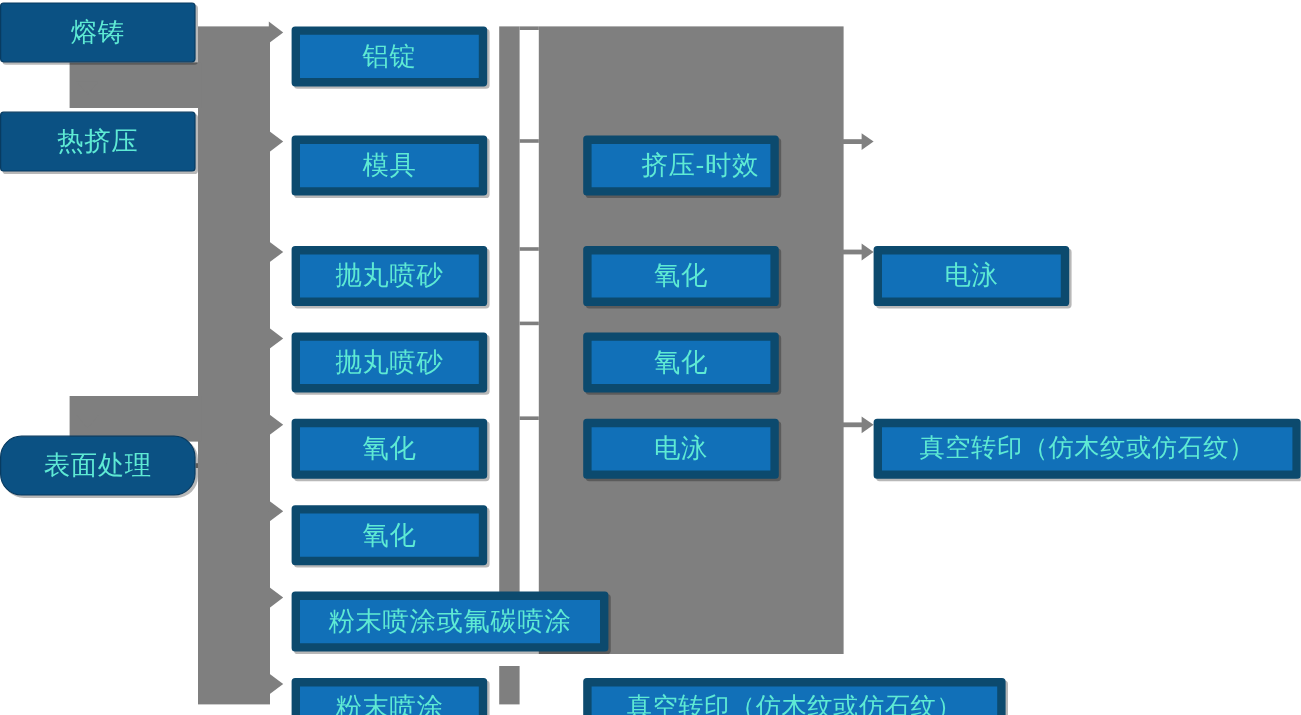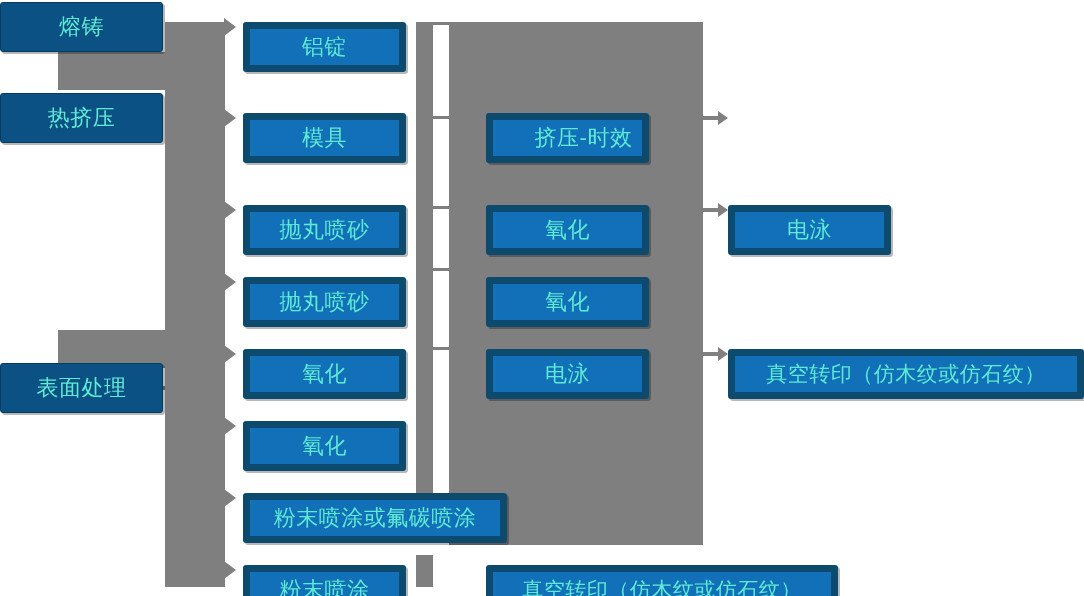--- a/index.html
+++ b/index.html
@@ -105,21 +105,21 @@
     <div class="stem"></div>
     <div class="head"></div>
   </div>
   <div class="sarrow" style="left:701px;top:345px;width:28px;">
     <div class="stem"></div>
     <div class="head"></div>
   </div>
 
   <div class="box dark fs22" style="left:0px;top:2px;width:163px;height:50px;">熔铸</div>
   <div class="box dark fs22" style="left:0px;top:93px;width:163px;height:50px;text-align:right;">热挤压</div>
-  <div class="box dark fs22" style="left:0px;top:363px;width:163px;height:50px;">表面处理</div>
+  <div class="box dark fs22" style="left:0px;top:363px;width:163px;height:50px;border-radius:18px;">表面处理</div>
 
   <div class="box mid fs22" style="left:243px;top:2px;width:163px;height:50px;">铝锭</div>
   <div class="box mid fs22" style="left:243px;top:93px;width:163px;height:50px;">模具</div>
   <div class="box mid fs22" style="left:243px;top:185px;width:163px;height:50px;">抛丸喷砂</div>
   <div class="box mid fs22" style="left:243px;top:257px;width:163px;height:50px;">抛丸喷砂</div>
   <div class="box mid fs22" style="left:243px;top:329px;width:163px;height:50px;">氧化</div>
   <div class="box mid fs22" style="left:243px;top:401px;width:163px;height:50px;">氧化</div>
   <div class="box mid fs22" style="left:243px;top:473px;width:264px;height:50px;">粉末喷涂或氟碳喷涂</div>
   <div class="box mid fs22" style="left:243px;top:545px;width:163px;height:50px;">粉末喷涂</div>
 

